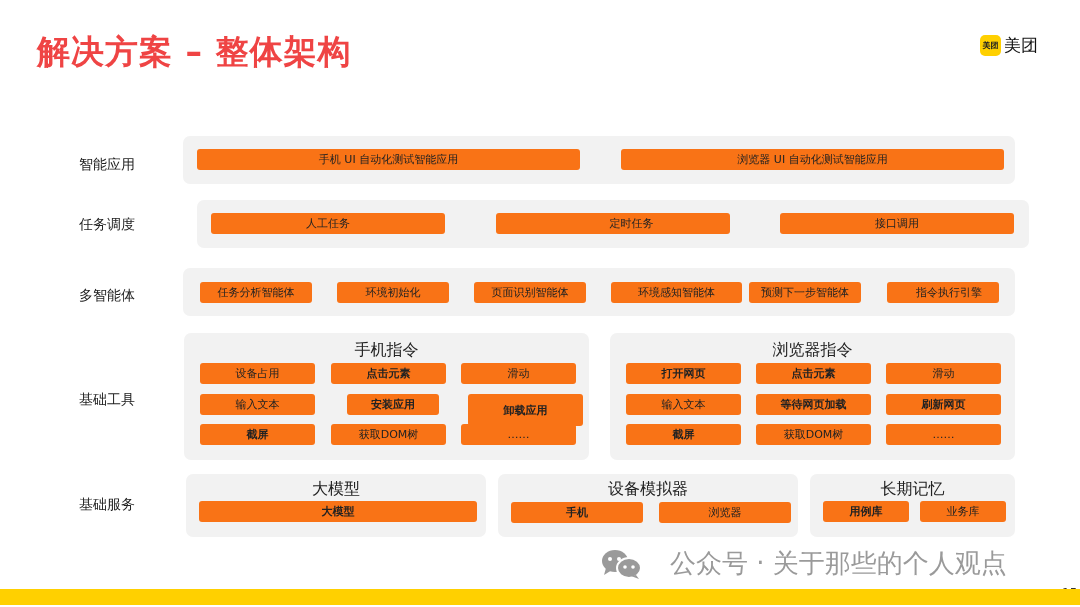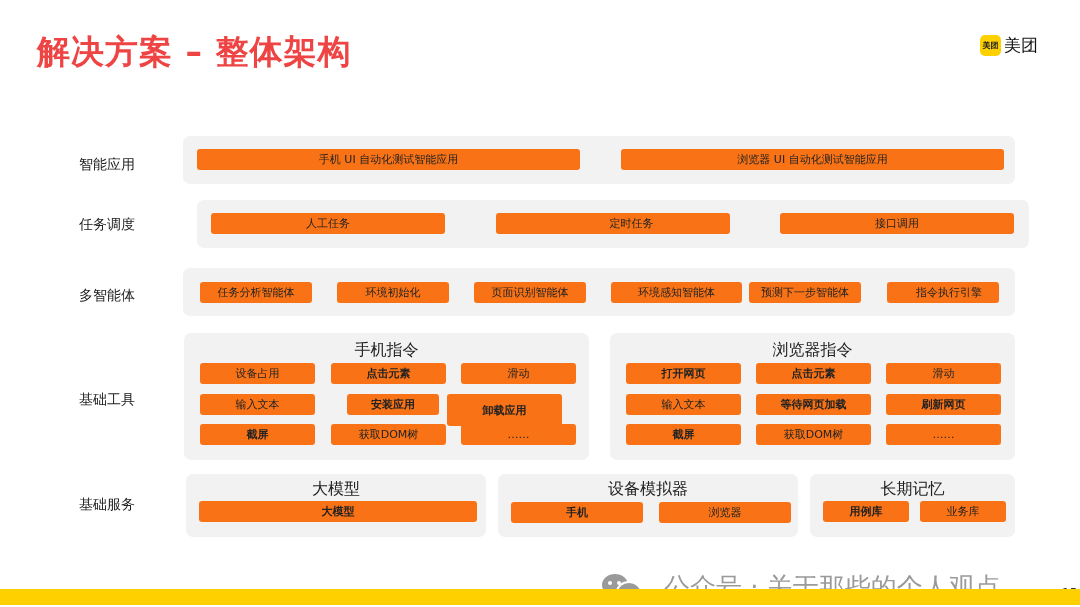--- a/index.html
+++ b/index.html
@@ -30,21 +30,21 @@
       font-size: 11px; color: #222; display: flex; align-items: center; justify-content: center;
       white-space: nowrap;
     }
     .chip.bold { font-weight: bold; }
 
     .group-title {
       position: absolute; left: 0; right: 0; text-align: center; font-size: 16px; color: #222;
     }
 
     .watermark {
-      position: absolute; left: 600px; top: 570px; display: flex; align-items: center; gap: 20px;
+      position: absolute; left: 600px; top: 546px; display: flex; align-items: center; gap: 26px;
       color: #9a9a9a; font-size: 26px;
     }
     .wechat-icon { width: 44px; height: 32px; position: relative; }
     .page-num { position: absolute; left: 1062px; top: 586px; font-size: 12px; color: #333; }
     .bottom-bar { position: absolute; left: 0; top: 589px; width: 1080px; height: 16px; background: #FFD000; }
   </style>
 </head>
 <body>
 
 <div class="title">解决方案 – 整体架构</div>
@@ -79,21 +79,21 @@
 
 <div class="row-label" style="top:391px;">基础工具</div>
 
 <div class="panel" style="left:184px; top:333px; width:405px; height:127px;">
   <div class="group-title" style="top:7px;">手机指令</div>
   <div class="chip" style="left:16px; top:30px; width:115px; height:21px;">设备占用</div>
   <div class="chip bold" style="left:147px; top:30px; width:115px; height:21px;">点击元素</div>
   <div class="chip" style="left:277px; top:30px; width:115px; height:21px;">滑动</div>
   <div class="chip" style="left:16px; top:61px; width:115px; height:21px;">输入文本</div>
   <div class="chip bold" style="left:147px; top:61px; width:92px; height:21px;margin-left:16px;">安装应用</div>
-  <div class="chip bold" style="left:263px; top:61px; width:115px; height:32px;">卸载应用</div>
+  <div class="chip bold" style="left:284px; top:61px; width:115px; height:32px;">卸载应用</div>
   <div class="chip bold" style="left:16px; top:91px; width:115px; height:21px;">截屏</div>
   <div class="chip" style="left:147px; top:91px; width:115px; height:21px;">获取DOM树</div>
   <div class="chip" style="left:277px; top:91px; width:115px; height:21px;">……</div>
 </div>
 
 <div class="panel" style="left:610px; top:333px; width:405px; height:127px;">
   <div class="group-title" style="top:7px;">浏览器指令</div>
   <div class="chip bold" style="left:16px; top:30px; width:115px; height:21px;">打开网页</div>
   <div class="chip bold" style="left:146px; top:30px; width:115px; height:21px;">点击元素</div>
   <div class="chip" style="left:276px; top:30px; width:115px; height:21px;">滑动</div>

